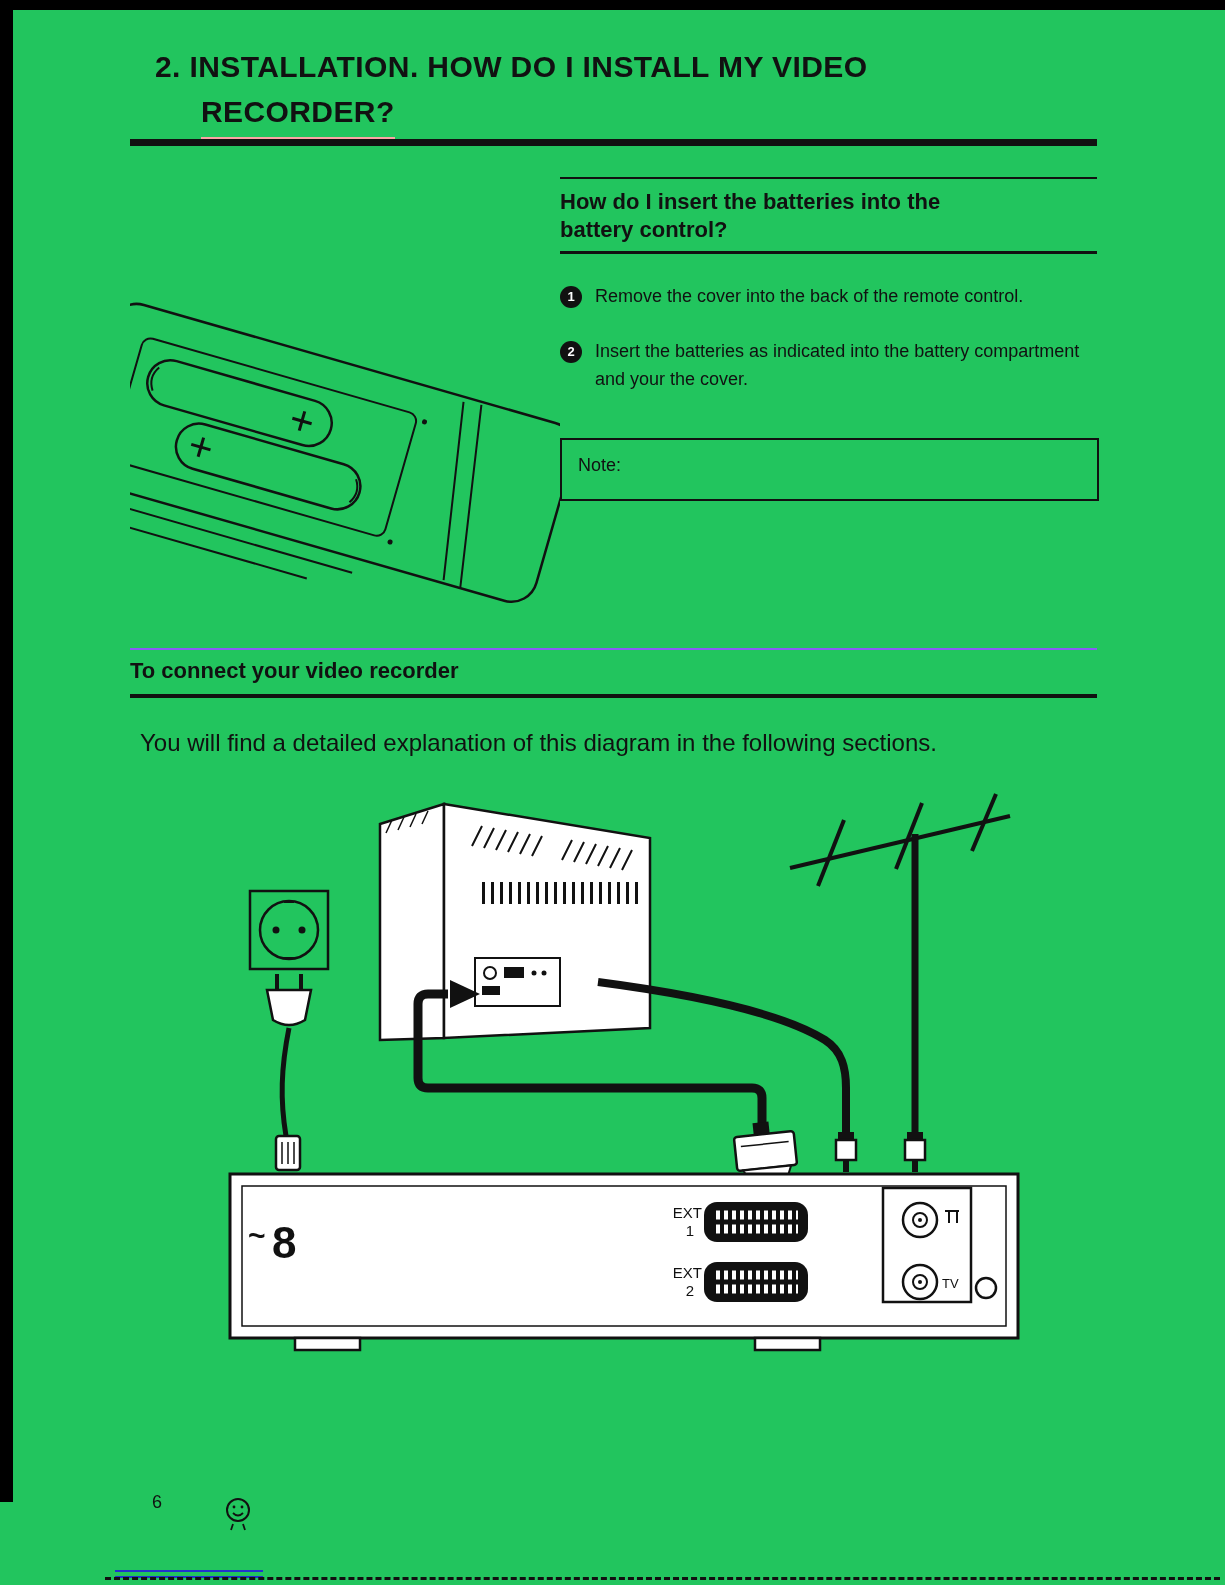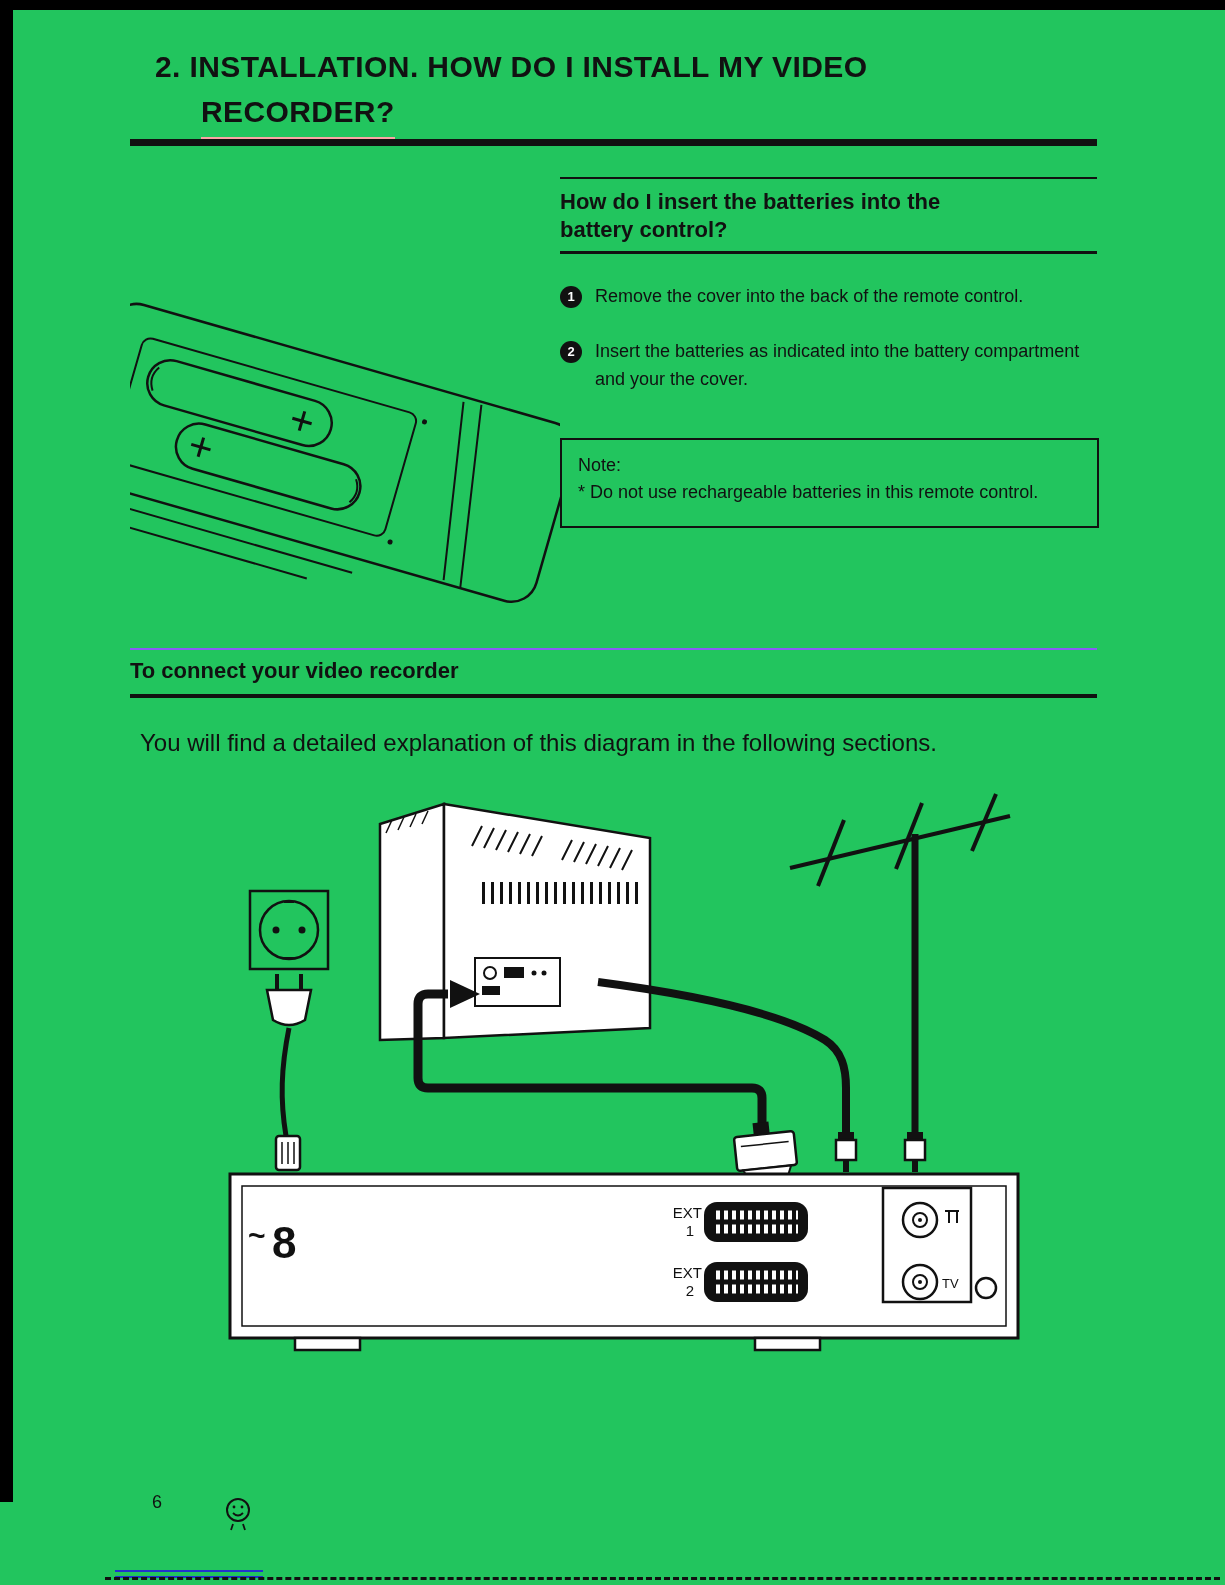--- a/index.html
+++ b/index.html
@@ -100,21 +100,20 @@
       <span>Remove the cover into the back of the remote control.</span>
     </div>
     <div class="step">
       <span class="step-marker">2</span>
       <span>Insert the batteries as indicated into the battery compartment and your the cover.</span>
     </div>
   </div>
 
   <div class="note-box">
     <span class="note-label">Note:</span>
-    <span>* Do not use rechargeable batteries in this remote control.</span>
   </div>
 
   <div class="connect-heading">To connect your video recorder</div>
 
   <div class="intro">You will find a detailed explanation of this diagram in the following sections.</div>
 
   <svg class="diagram" viewBox="0 0 980 580">
     <g stroke="#111" fill="none" stroke-width="2.5">
 
       <g>

